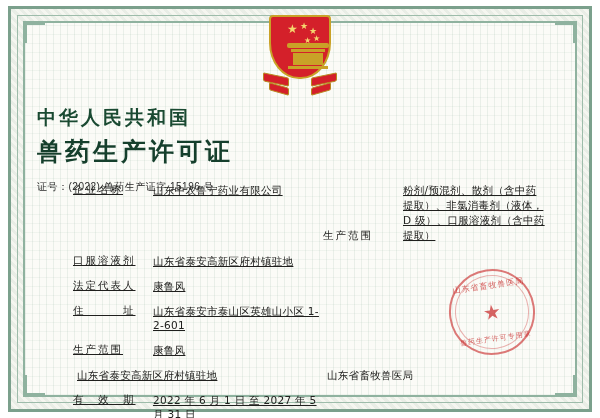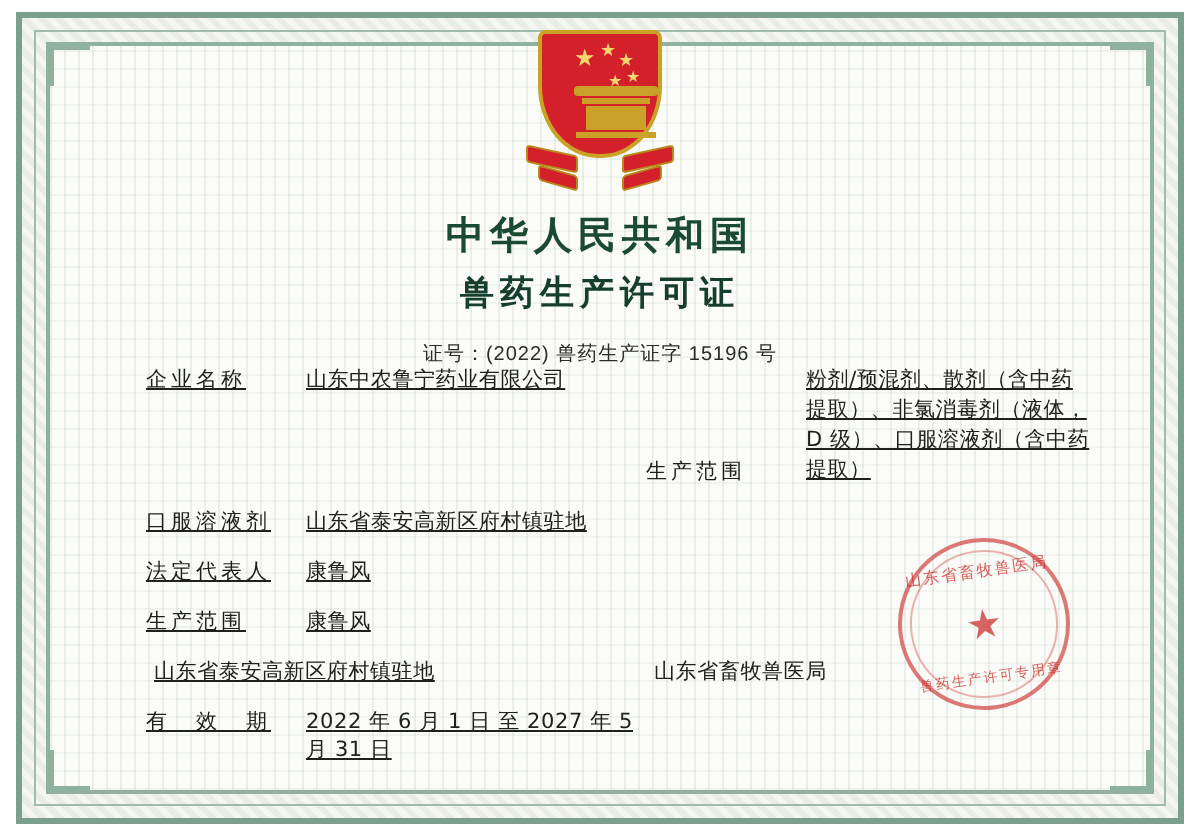--- a/index.html
+++ b/index.html
@@ -151,34 +151,33 @@
     box-sizing: border-box;
   }
   .emblem .rb-l { left: 0; top: 4px; width: 26px; height: 9px; transform: skewY(12deg); border-radius: 2px; }
   .emblem .rb-r { right: 0; top: 4px; width: 26px; height: 9px; transform: skewY(-12deg); border-radius: 2px; }
   .emblem .rb-lb { left: 6px; top: 14px; width: 20px; height: 8px; transform: skewY(16deg); border-radius: 2px; }
   .emblem .rb-rb { right: 6px; top: 14px; width: 20px; height: 8px; transform: skewY(-16deg); border-radius: 2px; }
 
   
   .title-block {
     position: absolute;
-    left: 0; right: 0;
+    left: 12px; right: 0;
     top: 82px;
-    text-align: center;
   }
   .title-1 {
     font-family: "DejaVu Serif", "Liberation Serif", serif;
     font-size: 19px;
     letter-spacing: 3px;
     color: #1a4a32;
     font-weight: bold;
   }
   .title-2 {
     font-family: "DejaVu Serif", "Liberation Serif", serif;
-    font-size: 17px;
+    font-size: 25px;
     letter-spacing: 3px;
     color: #153f2c;
     font-weight: bold;
     margin-top: 4px;
   }
   .cert-no {
     font-family: Liberation Sans, sans-serif;
     font-size: 10px;
     color: #2a2a2a;
     margin-top: 12px;
@@ -353,20 +352,27 @@
           </div>
 
           <div class="row">
             <div class="col-left">
               <span class="lbl lbl-w5">法定代表人</span>
               <span class="val">康鲁风</span>
             </div>
             <div class="col-right"></div>
           </div>
 
+          <div class="row">
+            <div class="col-left">
+              <span class="lbl lbl-w5">住　　　址</span>
+              <span class="val">山东省泰安市泰山区英雄山小区 1-2-601</span>
+            </div>
+            <div class="col-right"></div>
+          </div>
 
           <div class="row">
             <div class="col-left">
               <span class="lbl lbl-w5">生产范围</span>
               <span class="val">康鲁风</span>
             </div>
             <div class="col-right"></div>
           </div>
 
           <div class="row">

